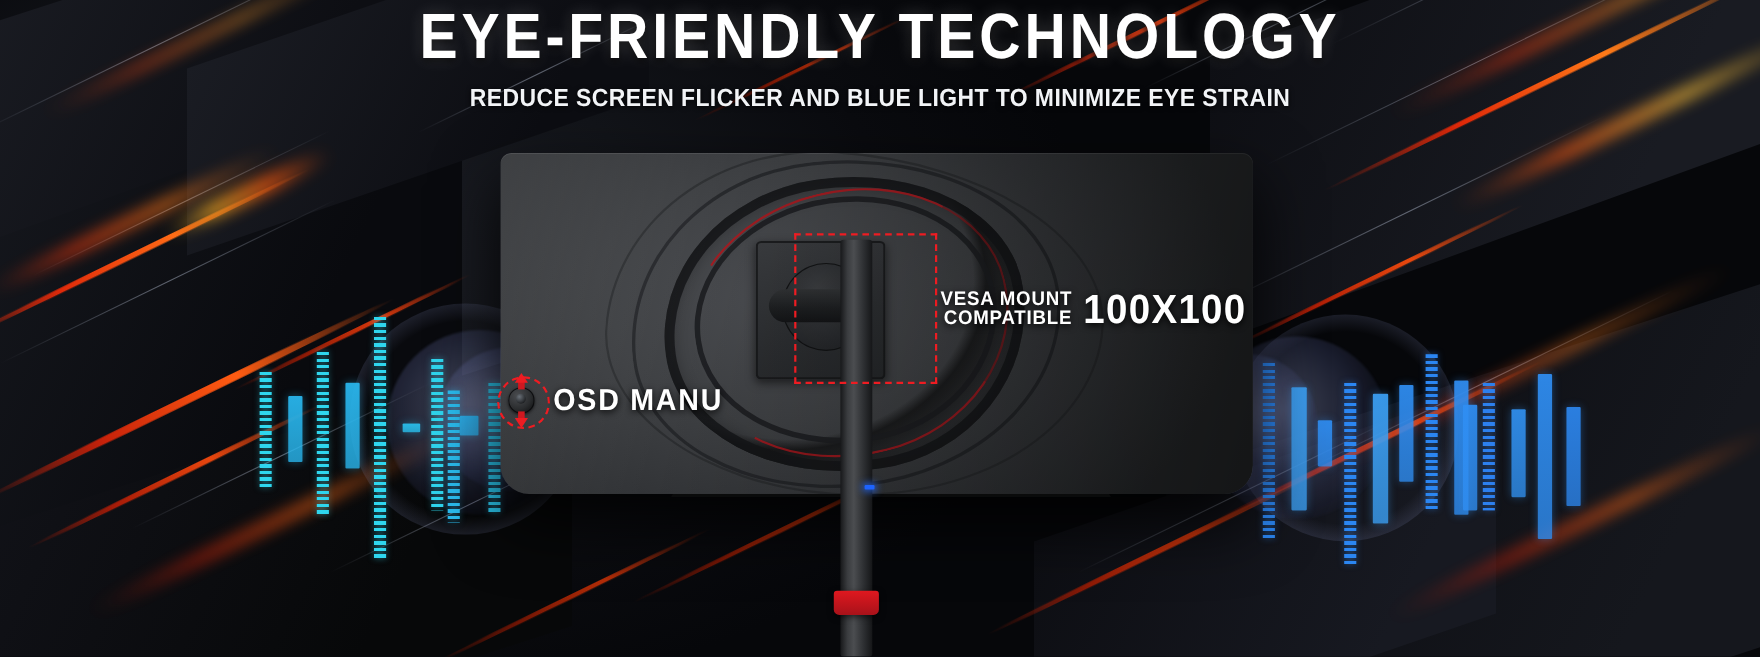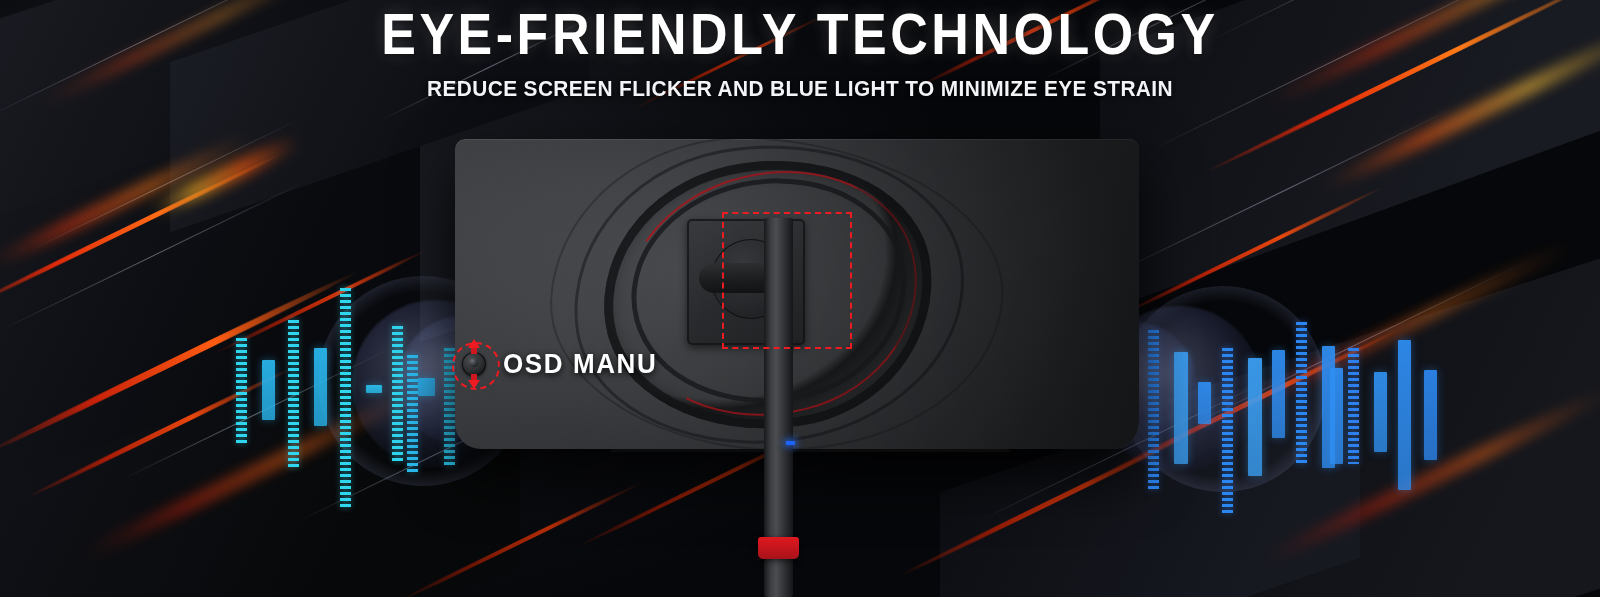--- a/index.html
+++ b/index.html
@@ -329,15 +329,22 @@
     <div class="joy-knob"></div>
     <div class="joy-dash"></div>
     <div class="joy-tick t-up"></div>
     <div class="joy-tick t-dn"></div>
     <div class="joy-arrow up"></div>
     <div class="joy-arrow down"></div>
   </div>
 
   <div id="osd-label" class="callout">OSD MANU</div>
 
+  <div id="vesa-block" class="callout">
+    <div id="vesa-lines">
+      <div>VESA MOUNT</div>
+      <div>COMPATIBLE</div>
+    </div>
+    <div id="vesa-size">100X100</div>
+  </div>
 
 
 </div>
 
 </body></html>

